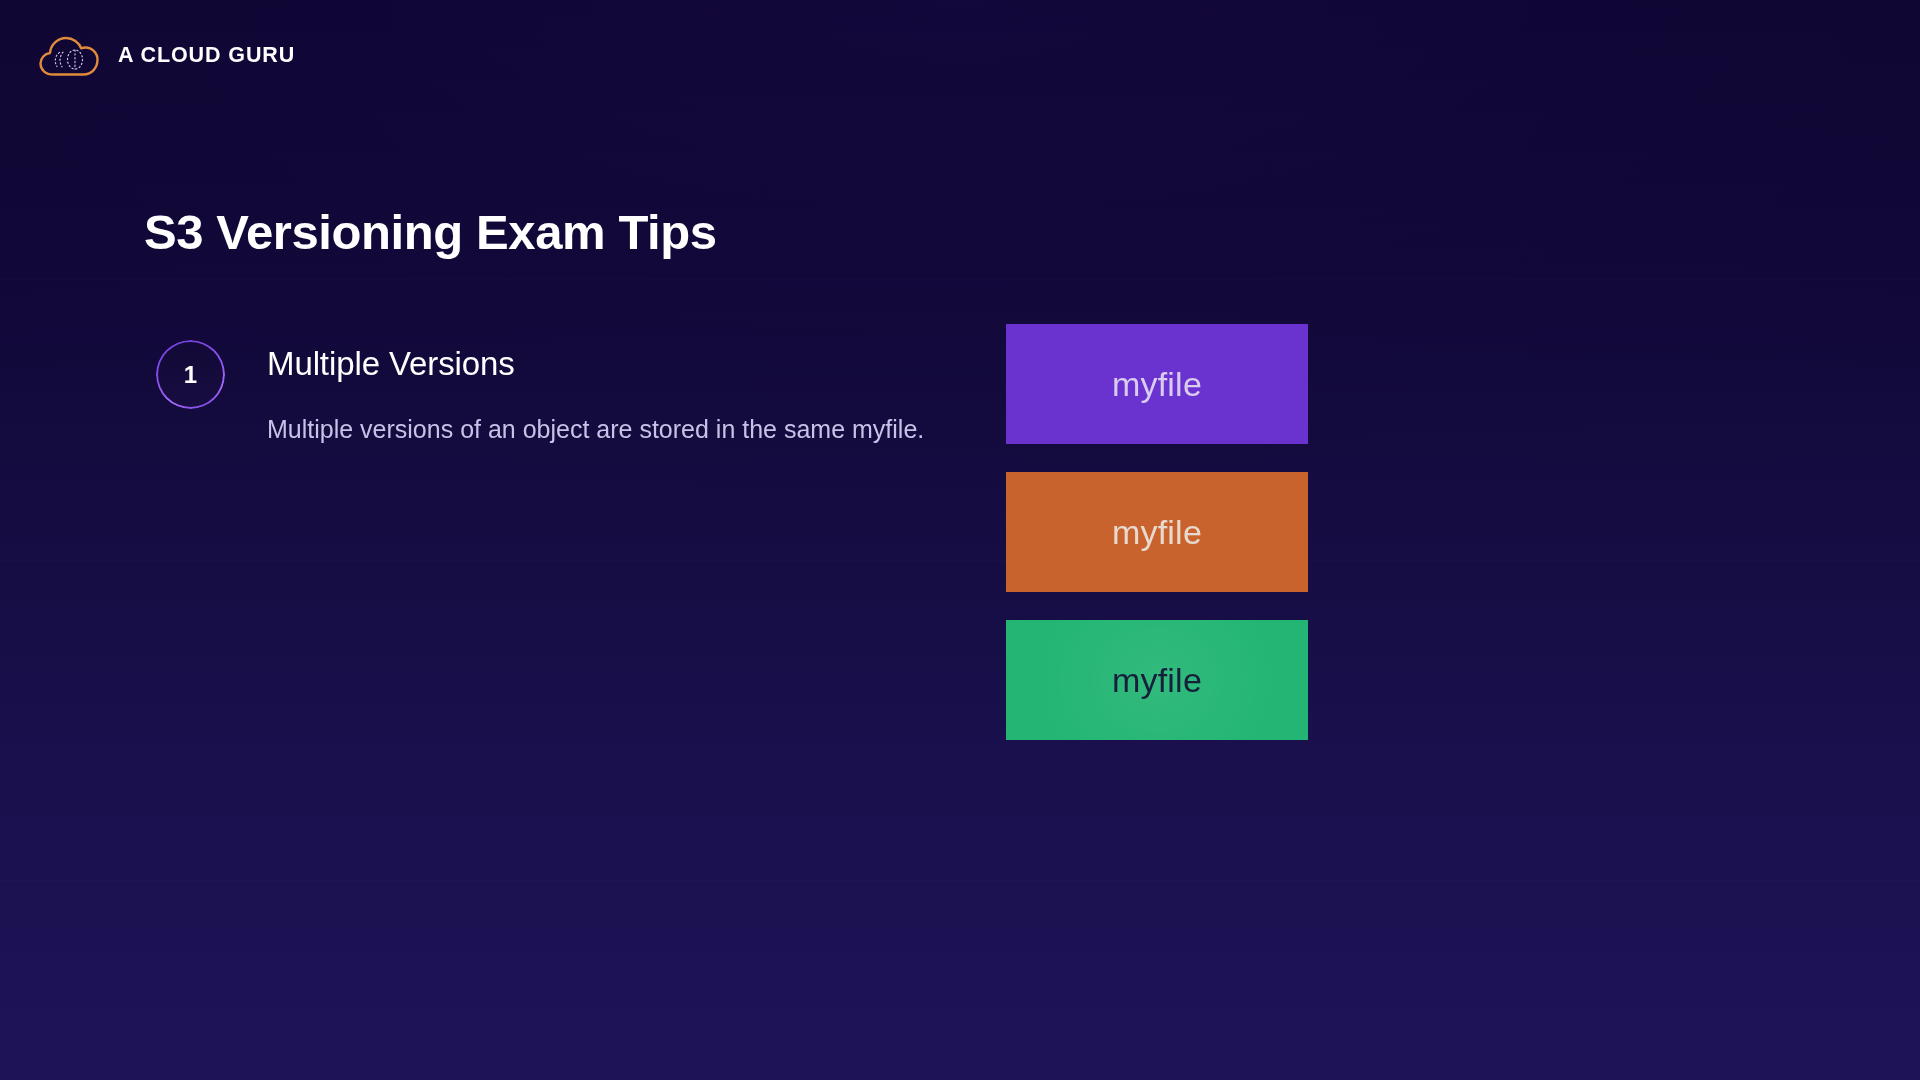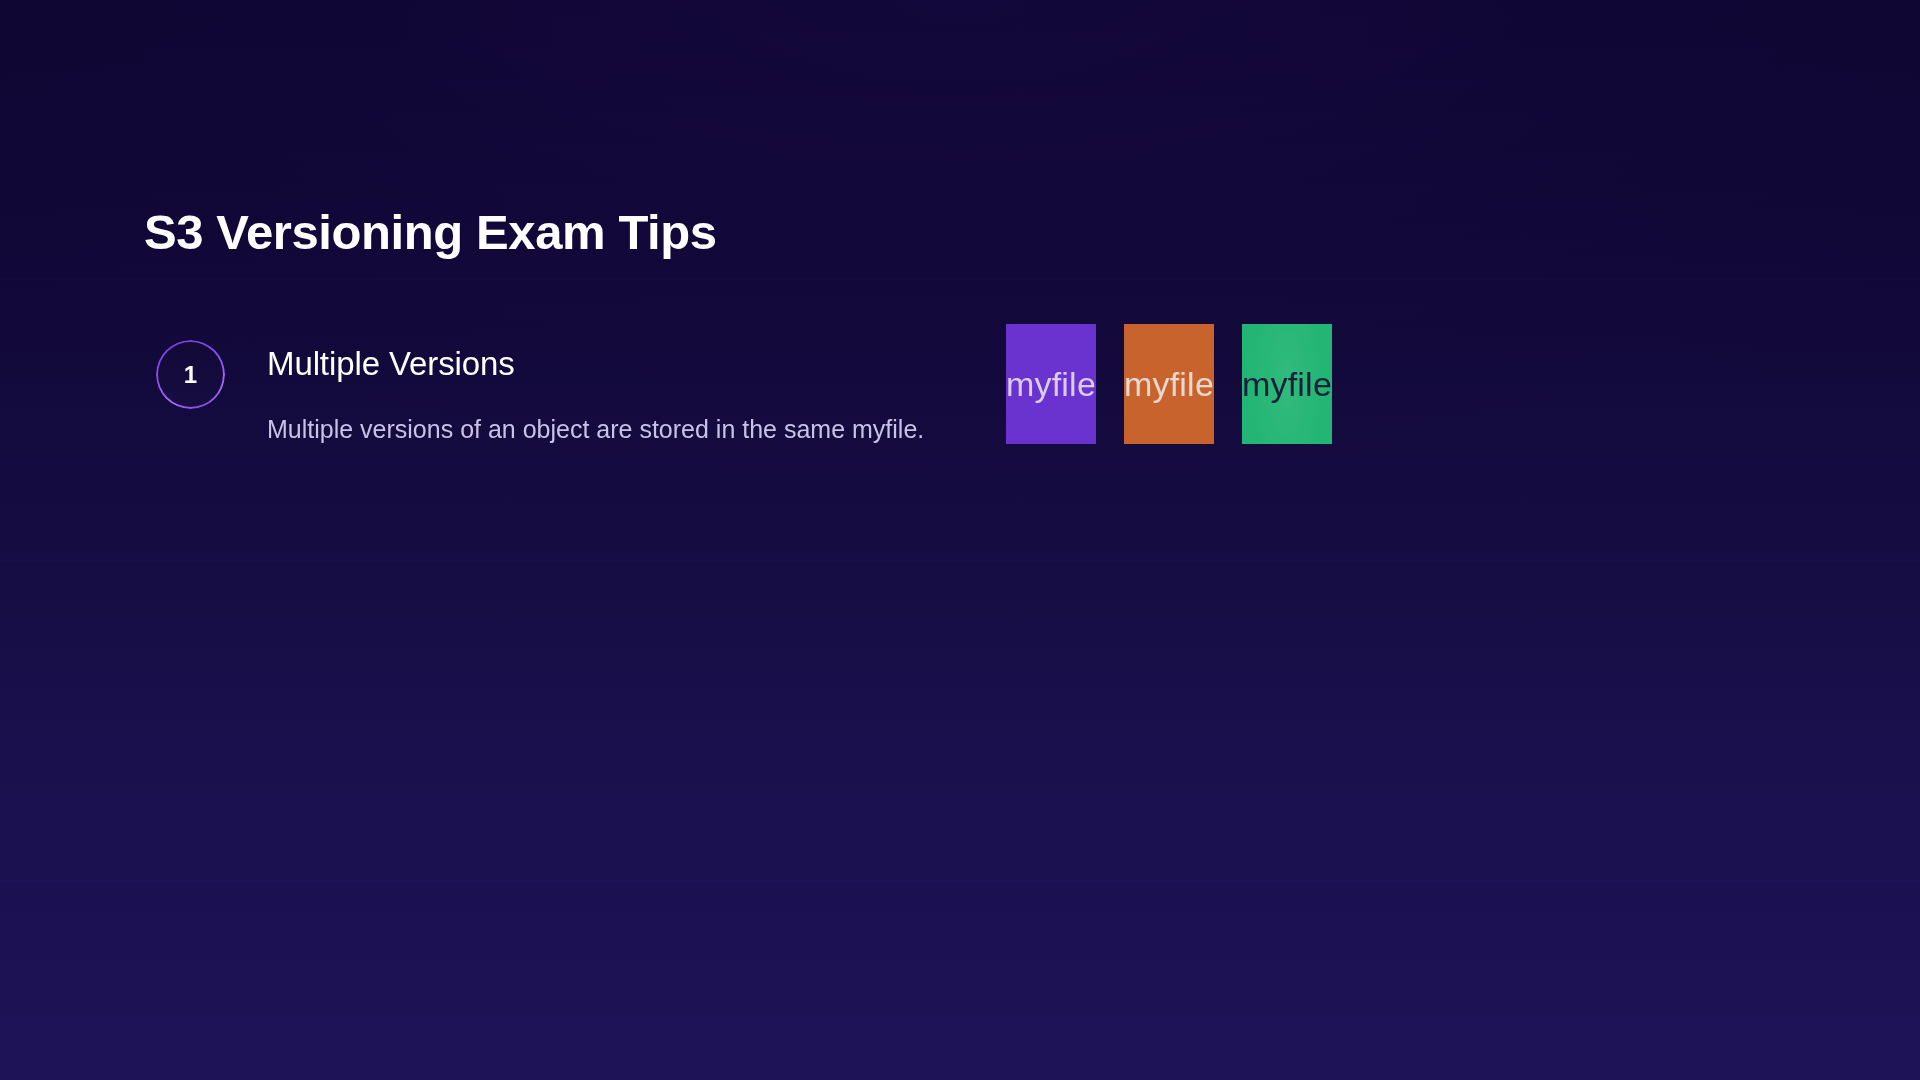--- a/index.html
+++ b/index.html
@@ -118,21 +118,21 @@
     line-height:1.36;
     max-width:672px;
   }
 
   
   .version-stack {
     position:absolute;
     left:1006px; top:324px;
     width:302px;
     display:flex;
-    flex-direction:row;
+    flex-direction:column;
     gap:28px;
   }
   .version-box {
     width:302px;
     height:120px;
     display:flex;
     align-items:center;
     justify-content:center;
     border-radius:0;
     position:relative;
@@ -155,20 +155,37 @@
 </style>
 </head>
 <body>
 
 <div class="slide">
 
   <div class="sheen a"></div>
   <div class="sheen b"></div>
   <div class="sheen c"></div>
 
+  <div class="brand">
+    <span>
+      <svg class="brand-mark" viewBox="0 0 66 42" xmlns="http://www.w3.org/2000/svg">
+        <path d="M15.5 39.5 C7.2 39.5 2.5 34.6 2.5 28.6 C2.5 23.1 6.6 18.7 12.0 18.0
+                 C12.6 9.6 19.6 3.0 28.1 3.0 C35.0 3.0 40.9 7.3 43.2 13.3
+                 C44.5 12.8 45.9 12.5 47.4 12.5 C54.1 12.5 59.5 17.9 59.5 24.6
+                 C59.5 32.8 54.0 39.5 45.3 39.5 Z" fill="none" stroke="#E08A3C" stroke-width="2.4" stroke-linejoin="round"></path>
+        <g stroke="#C9C2E8" stroke-width="1.2" stroke-linecap="round" stroke-dasharray="1.2 2.6" fill="none">
+          <path d="M21.5 17.5 C17.0 20.5 16.0 27.0 19.0 31.5"></path>
+          <path d="M25.0 17.2 C21.5 21.0 21.0 27.5 24.0 31.8"></path>
+          <ellipse cx="37" cy="24.5" rx="7.5" ry="9.5"></ellipse>
+          <path d="M37 15 L37 34"></path>
+        </g>
+      </svg>
+    </span>
+    <span class="brand-text">A CLOUD GURU</span>
+  </div>
 
   <h1 class="page-title">S3 Versioning Exam Tips</h1>
 
   <div class="tip-row">
     <div class="tip-badge">
       <span class="tip-badge-num">1</span>
     </div>
     <div class="tip-body">
       <div class="tip-heading">Multiple Versions</div>
       <div class="tip-desc">Multiple versions of an object are stored in the same myfile.</div>

